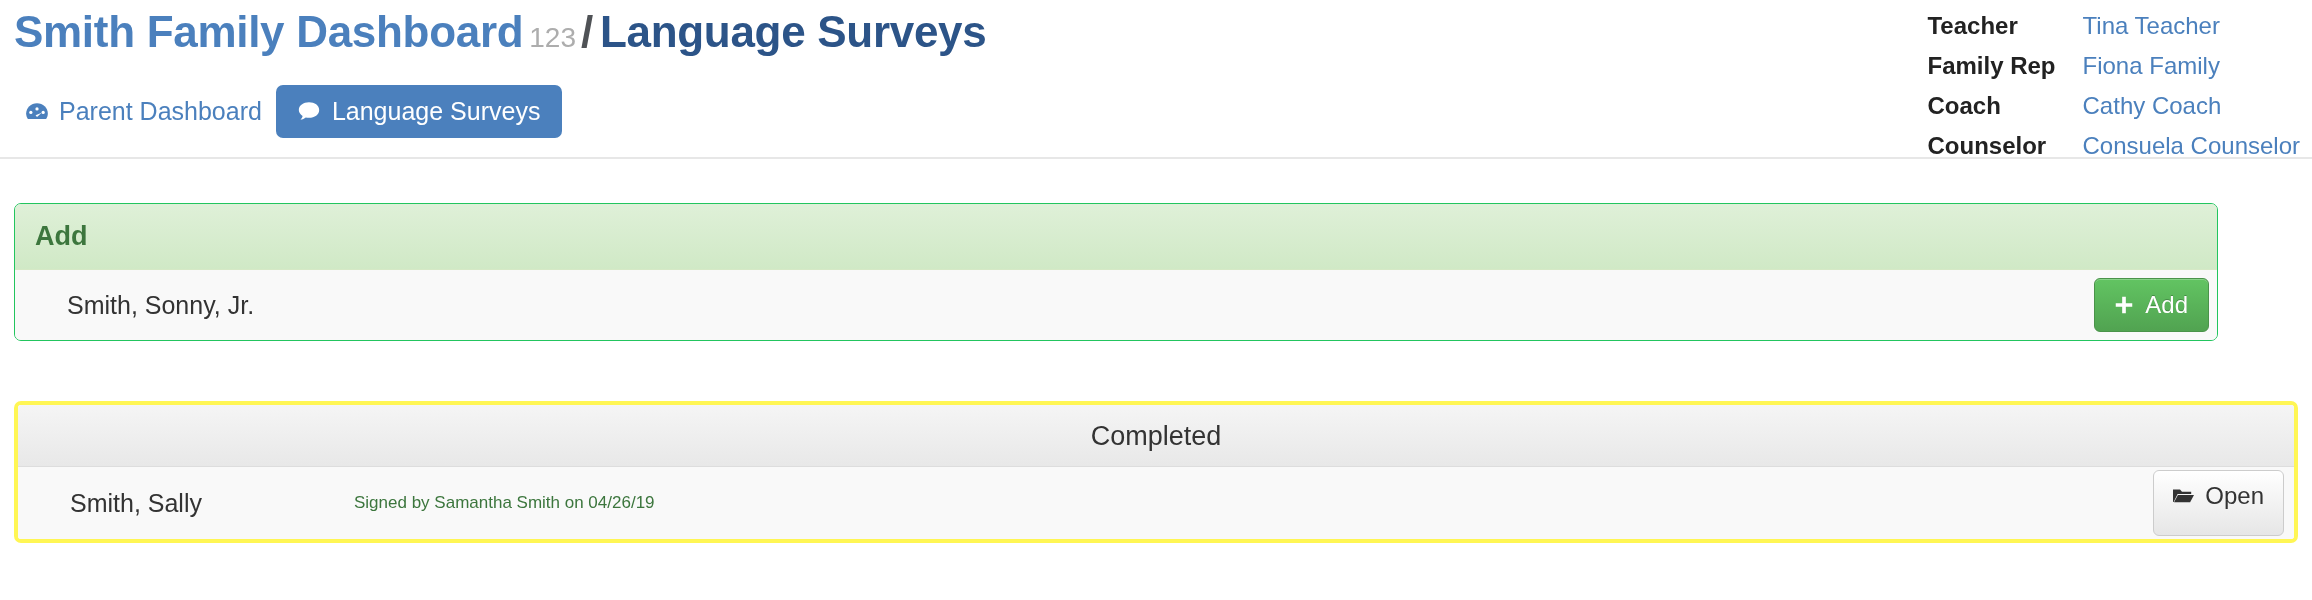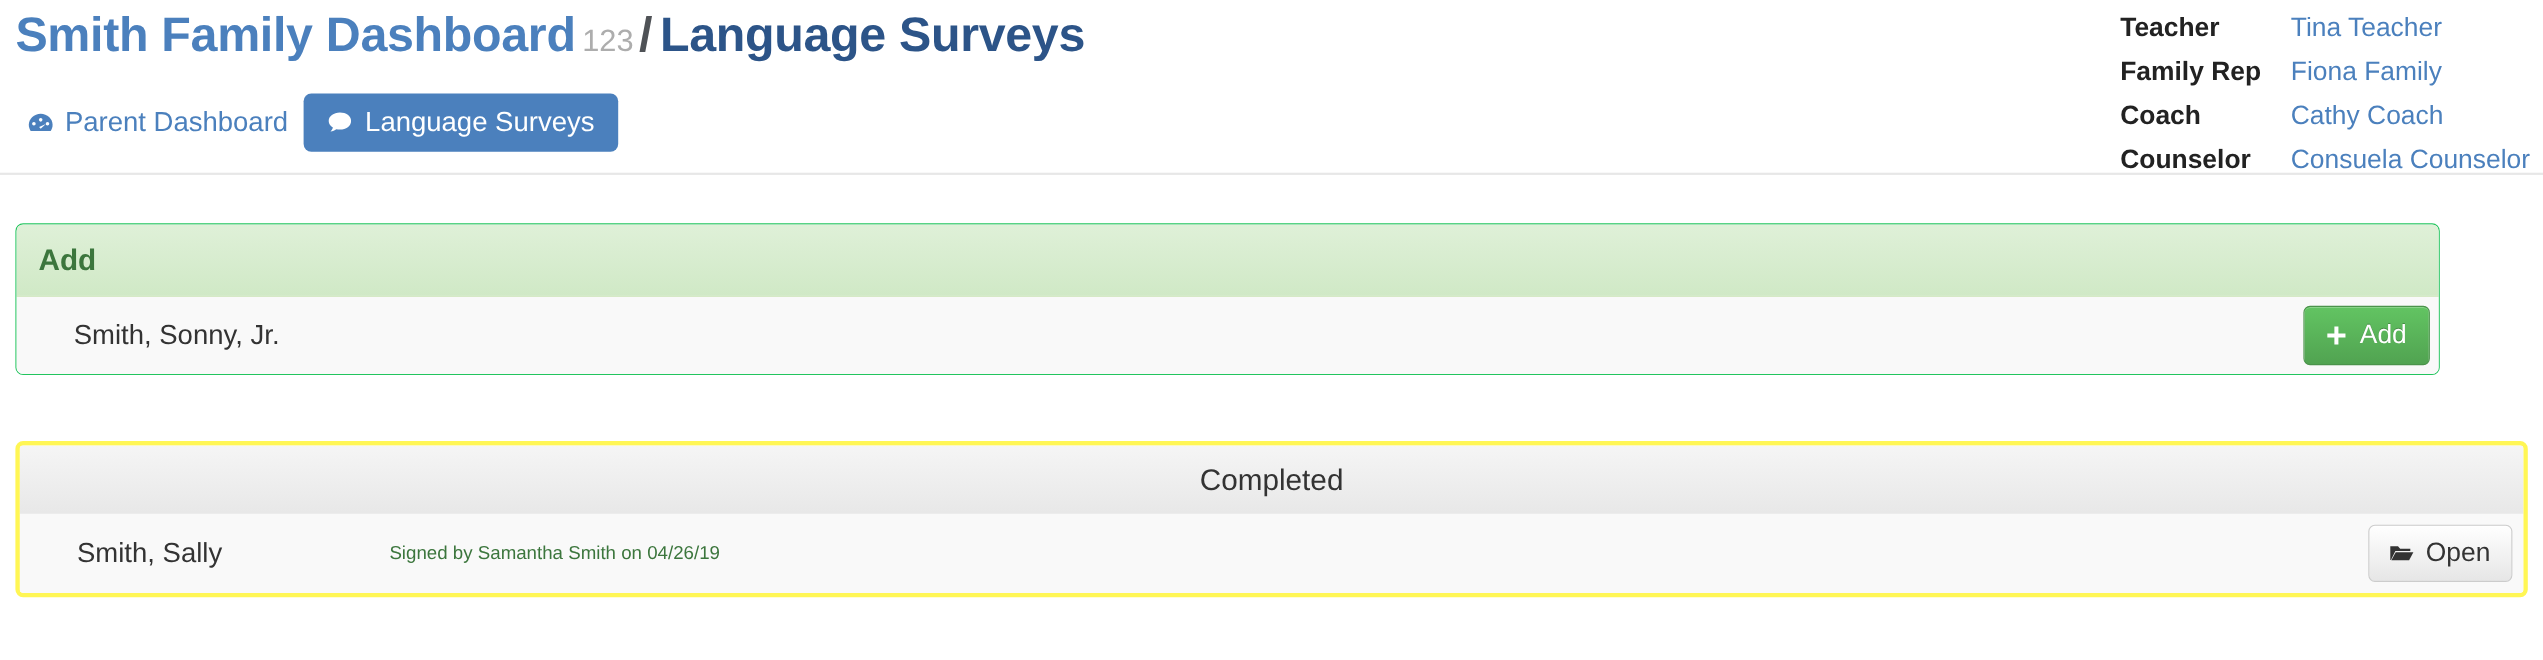--- a/index.html
+++ b/index.html
@@ -234,21 +234,21 @@
     text-shadow: 0 -1px 0 rgba(0,0,0,0.25);
     box-shadow: inset 0 1px 0 rgba(255,255,255,0.25);
   }
   #btn-open {
     right: 10px;
     top: 50%;
     transform: translateY(-50%);
     background: linear-gradient(to bottom, #ffffff 0%, #e6e6e6 100%);
     border: 1px solid #cccccc;
     color: #333333;
-    padding: 13px 19px 13px 17px;
+    padding: 13px 19px 27px 17px;
     box-shadow: inset 0 1px 0 rgba(255,255,255,0.6);
   }
   .btn svg { display: block; }
 </style>
 </head>
 <body>
 
 <div id="header">
 
   <div id="page-title">

